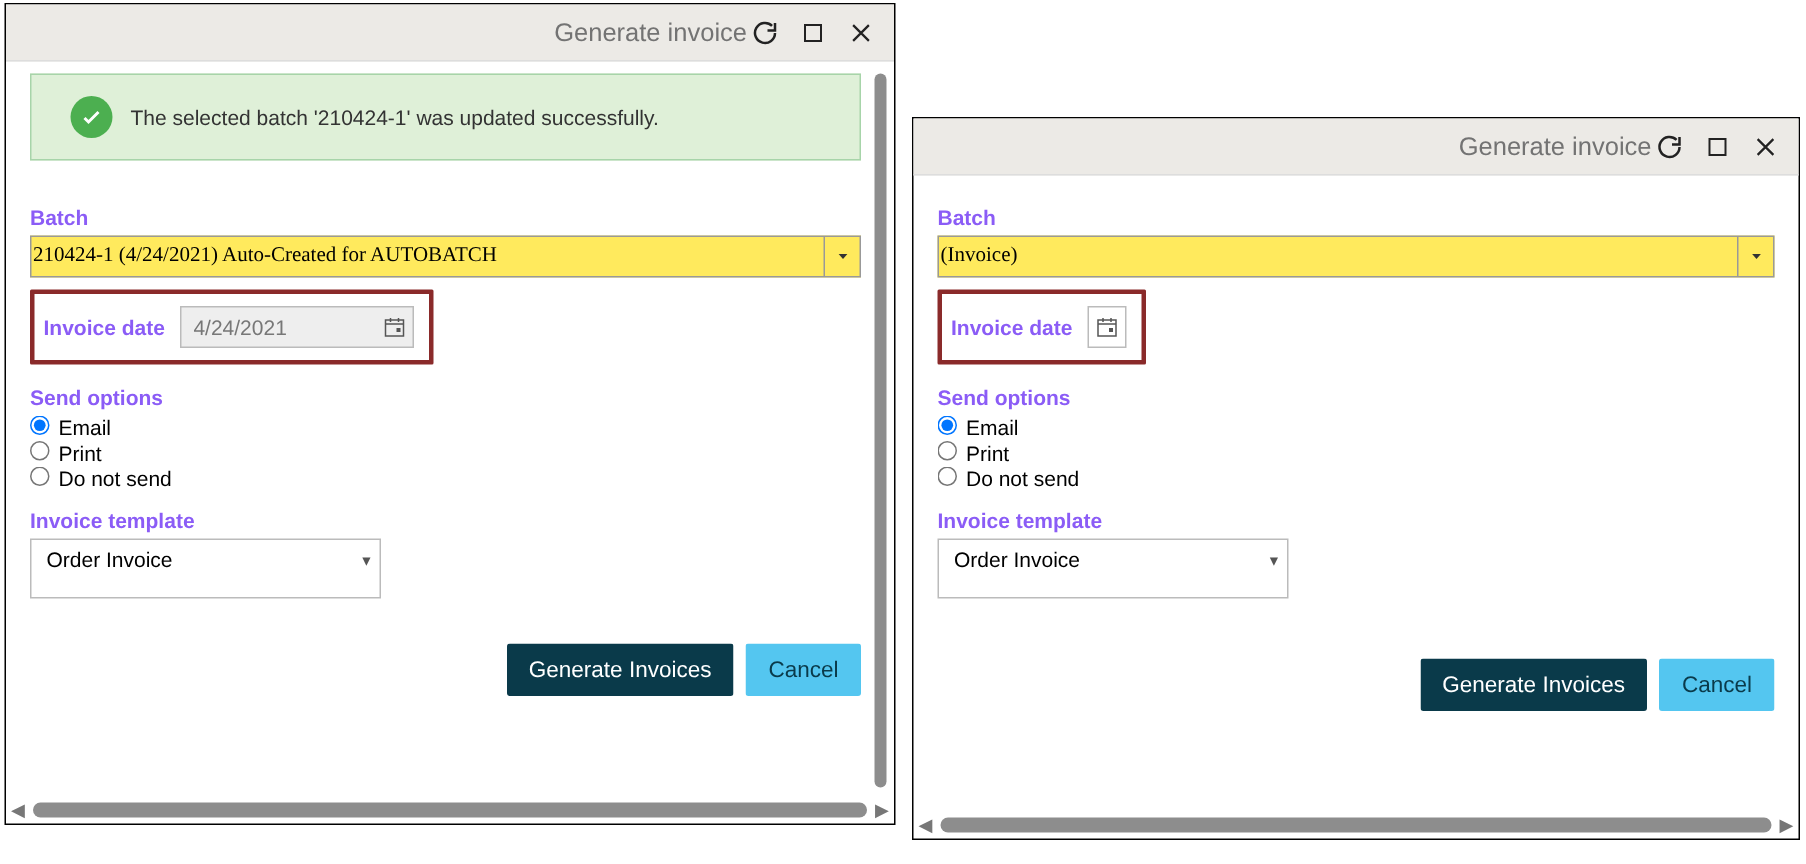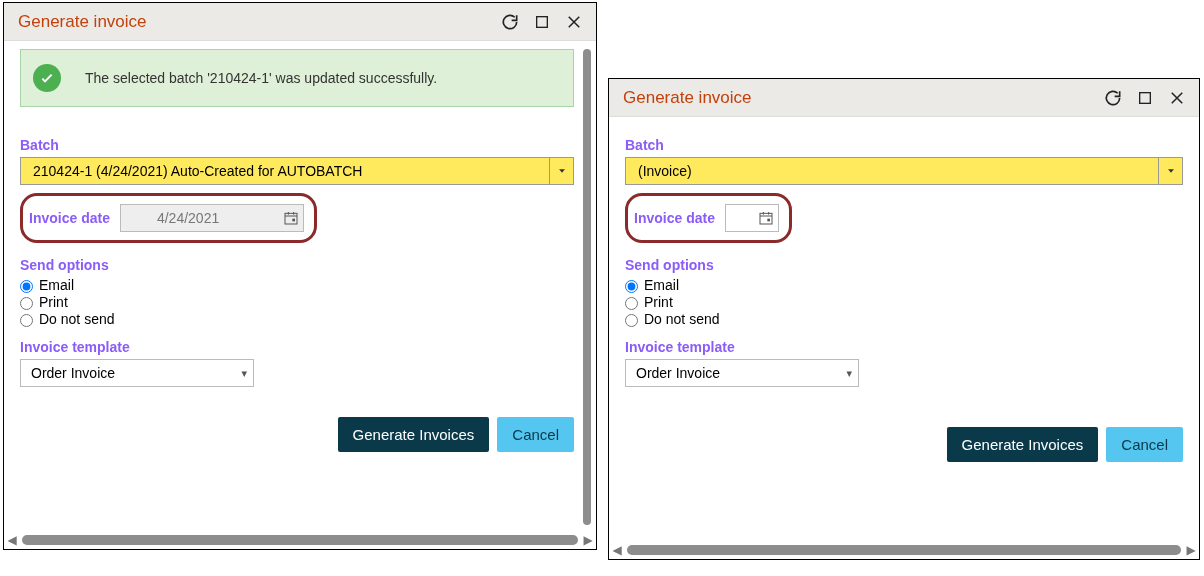--- a/index.html
+++ b/index.html
@@ -26,21 +26,22 @@
     background: #eceae6;
     height: 38px;
     display: flex;
     align-items: center;
     padding: 0 10px 0 14px;
     border-bottom: 1px solid #ddd;
   }
   .titlebar .title {
     flex: 1;
     font-size: 17px;
-    color: #c2410c;
+    color: #737373;
+    text-align: right;
   }
   .titlebar .controls { display: flex; gap: 8px; align-items: center; }
   .titlebar .ctrl {
     width: 24px; height: 24px;
     display: flex; align-items: center; justify-content: center;
     cursor: pointer;
   }
   .body-wrap {
     flex: 1;
     display: flex;
@@ -52,22 +53,22 @@
     padding: 8px 16px 8px 16px;
     overflow: hidden;
   }
   .win1 .content { padding-right: 6px; }
   
   .alert {
     border: 1px solid #a7d4a9;
     background: #dff0d8;
     display: flex;
     align-items: center;
-    padding: 14px 12px;
-    gap: 24px;
+    padding: 14px 26px;
+    gap: 12px;
     margin-bottom: 30px;
   }
   .alert .check {
     width: 28px; height: 28px; border-radius: 50%;
     background: #4caf50;
     display: flex; align-items: center; justify-content: center;
   }
   .alert .check svg { width: 16px; height: 16px; }
   .alert .msg { color: #333; }
   .label {
@@ -77,68 +78,68 @@
     display: block;
   }
   .batch-group { margin-bottom: 8px; }
   .batch-select {
     display: flex;
     background: #ffea5d;
     border: 1px solid #999;
   }
   .batch-select .value {
     flex: 1;
-    padding: 5px 12px;
+    padding: 5px 1px;
+    font-family: Liberation Serif, serif;
   }
   .batch-select .arrow {
     width: 24px;
     border-left: 1px solid #999;
     display: flex; align-items: center; justify-content: center;
   }
   .date-group {
     display: inline-flex;
     align-items: center;
     gap: 10px;
     padding: 8px 10px 8px 6px;
     border: 3px solid #8a2a2a;
-    border-radius: 17px;
+    border-radius: 1px;
     margin-bottom: 14px;
   }
   .date-group .label { margin: 0; }
   .date-input {
     display: flex;
     border: 1px solid #bbb;
     background: #fff;
     height: 28px;
     align-items: center;
-    padding-left: 28px;
   }
   .date-input.disabled { background: #eee; }
   .date-input input {
     border: none;
     background: transparent;
     padding: 4px 8px;
     width: 130px;
     font-size: 14px;
     color: #777;
     outline: none;
   }
   .date-input .cal {
     width: 24px; height: 100%;
     display: flex; align-items: center; justify-content: center;
     border-left: none;
   }
   .send-group { margin-bottom: 12px; }
-  .radio-row { display: flex; align-items: flex-end; gap: 4px; margin: 1px 0; }
+  .radio-row { display: flex; align-items: flex-start; gap: 4px; margin: 1px 0; }
   .radio-row input { margin: 0 2px 0 0; }
   .template-group { margin-bottom: 24px; }
   .select {
     border: 1px solid #bbb;
     background: #fff;
-    padding: 5px 6px 5px 10px;
+    padding: 5px 6px 17px 10px;
     display: inline-flex;
     align-items: center;
     width: 234px;
     justify-content: space-between;
   }
   .select .arrow { font-size: 11px; color: #555; }
   .button-row {
     display: flex;
     justify-content: flex-end;
     gap: 8px;

